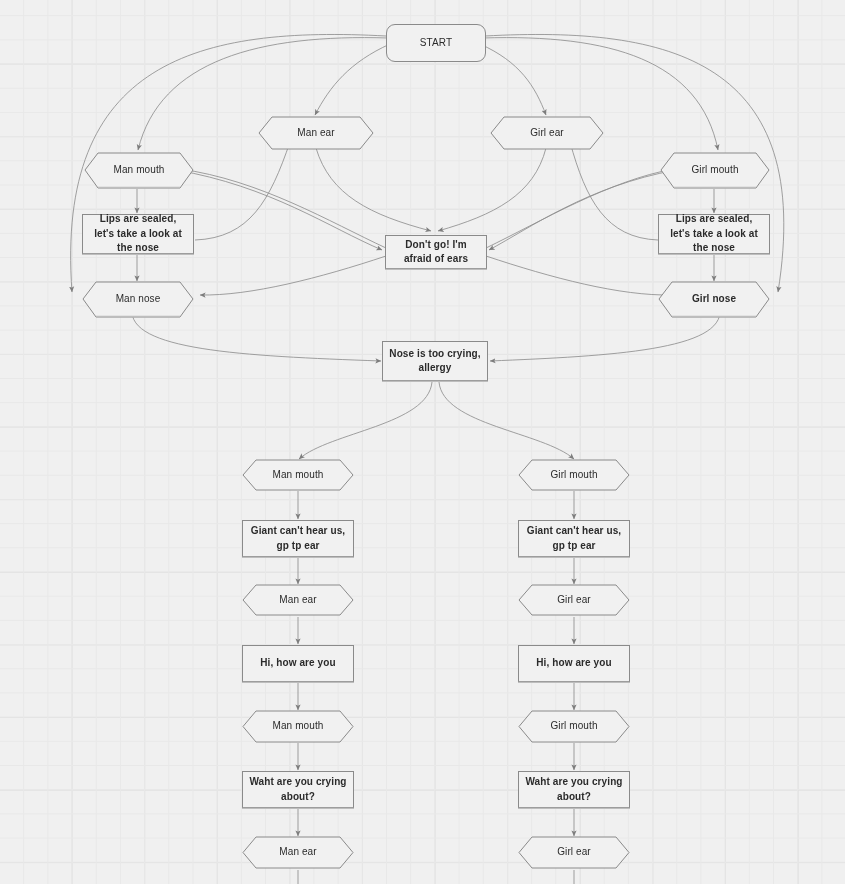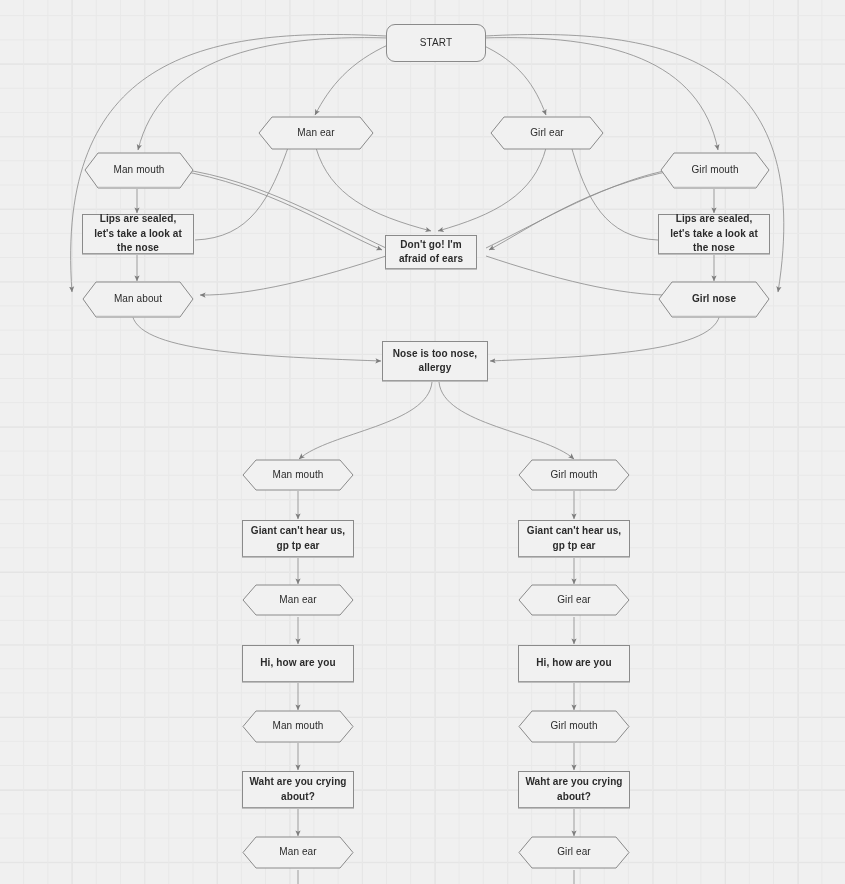--- a/index.html
+++ b/index.html
@@ -196,42 +196,42 @@
   </div>
 
   <div class="node process" style="left:82px; top:214px; width:112px; height:40px;">
     <span class="label">Lips are sealed, let's take a look at the nose</span>
   </div>
 
   <div class="node process" style="left:658px; top:214px; width:112px; height:40px;">
     <span class="label">Lips are sealed, let's take a look at the nose</span>
   </div>
 
-  <div class="node process" style="left:385px; top:235px; width:92px; height:34px;">
+  <div class="node process" style="left:385px; top:235px; width:102px; height:34px;">
     <span class="label">Don't go! I'm afraid of ears</span>
   </div>
 
   <div class="node hex" style="left:82px; top:281px; width:112px; height:37px;">
     <svg class="hexsvg" viewBox="0 0 112 37" preserveAspectRatio="none">
       <polygon points="14,1 98,1 111,18 98,36 14,36 1,18" fill="#f1f1f1" stroke="#8a8a8a" stroke-width="1"></polygon>
       <line x1="14" y1="35.6" x2="98" y2="35.6" stroke="#bdbdbd" stroke-width="1.6"></line>
     </svg>
-    <span class="label">Man about</span>
+    <span class="label">Man nose</span>
   </div>
 
   <div class="node hex" style="left:658px; top:281px; width:112px; height:37px;font-weight:bold;">
     <svg class="hexsvg" viewBox="0 0 112 37" preserveAspectRatio="none">
       <polygon points="14,1 98,1 111,18 98,36 14,36 1,18" fill="#f1f1f1" stroke="#8a8a8a" stroke-width="1"></polygon>
       <line x1="14" y1="35.6" x2="98" y2="35.6" stroke="#bdbdbd" stroke-width="1.6"></line>
     </svg>
     <span class="label">Girl nose</span>
   </div>
 
   <div class="node process" style="left:382px; top:341px; width:106px; height:40px;">
-    <span class="label">Nose is too nose, allergy</span>
+    <span class="label">Nose is too crying, allergy</span>
   </div>
 
   <div class="node hex" style="left:242px; top:459px; width:112px; height:32px;">
     <svg class="hexsvg" viewBox="0 0 112 32" preserveAspectRatio="none">
       <polygon points="14,1 98,1 111,16 98,31 14,31 1,16" fill="#f1f1f1" stroke="#8a8a8a" stroke-width="1"></polygon>
     </svg>
     <span class="label">Man mouth</span>
   </div>
 
   <div class="node process" style="left:242px; top:520px; width:112px; height:37px;">

